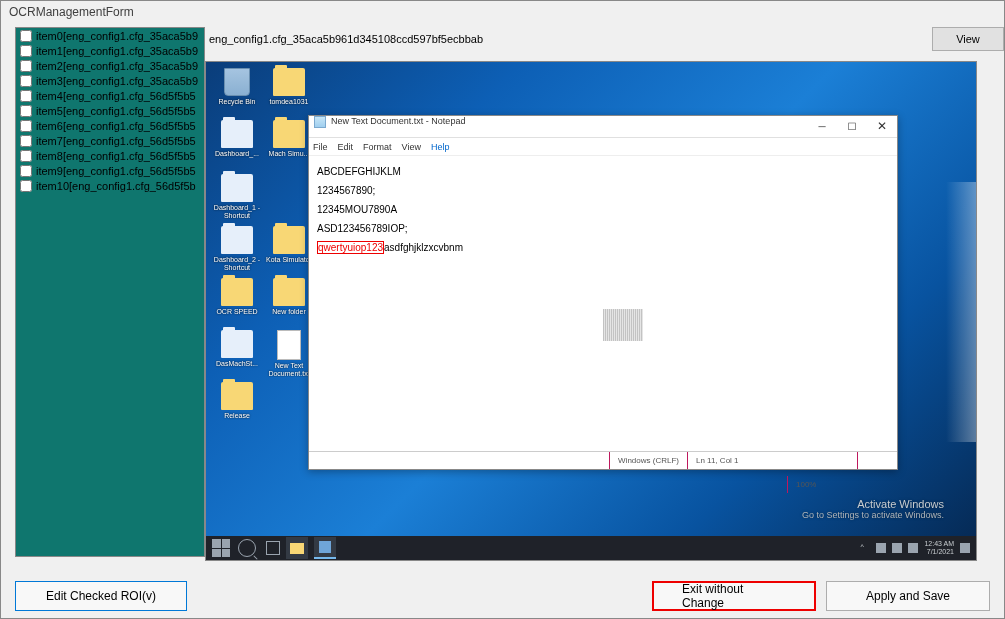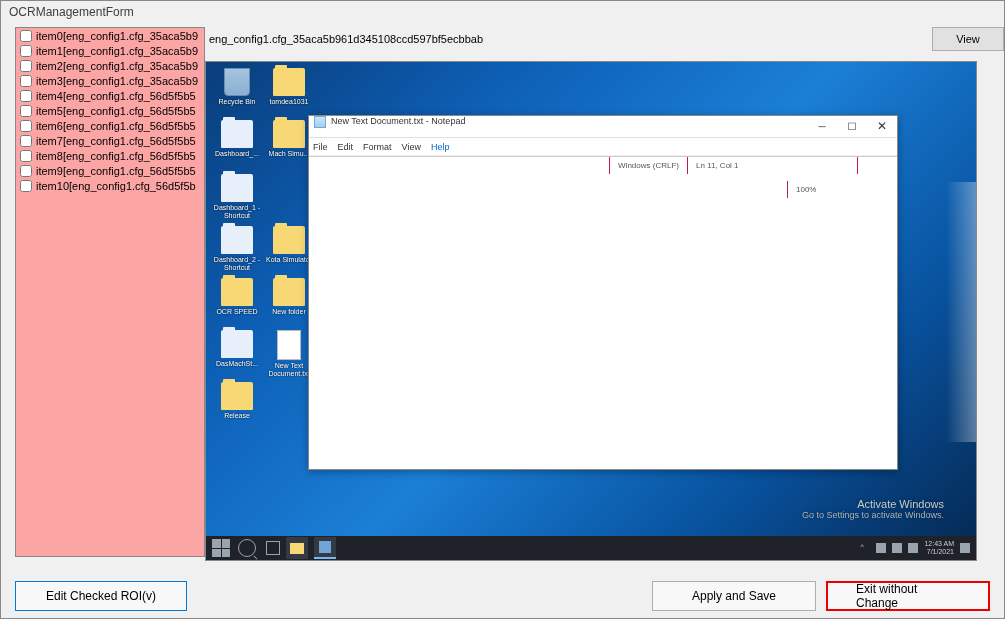--- a/index.html
+++ b/index.html
@@ -1,19 +1,19 @@
 <!DOCTYPE html>
 <html><head>
 <meta charset="utf-8">
 <style>
 * { margin: 0; padding: 0; box-sizing: border-box; font-family: "Segoe UI", Tahoma, sans-serif; }
 body { width: 1005px; height: 619px; background: #f0f0f0; border: 1px solid #888; position: relative; overflow: hidden; }
 .title { font-size: 12px; padding: 4px 8px; color: #404040; }
 .main-row { display: flex; height: 530px; }
-.left-panel { width: 190px; height: 530px; border: 1px solid #888; background: #fca5a5; margin: 4px 0 0 14px; overflow: hidden; }
+.left-panel { width: 190px; height: 530px; border: 1px solid #888; background: #0f766e; margin: 4px 0 0 14px; overflow: hidden; }
 .list-item { display: flex; align-items: center; font-size: 11px; padding: 0 4px; height: 15px; white-space: nowrap; }
 .list-item input[type="checkbox"] { width: 12px; height: 12px; margin-right: 4px; }
 .right-area { flex: 1; padding: 4px 0 0 0; }
 .path-row { display: flex; align-items: center; height: 24px; margin-bottom: 10px; }
 .path-text { flex: 1; font-size: 11px; padding-left: 4px; color: #000; }
 .view-btn { width: 72px; height: 24px; background: #e1e1e1; border: 1px solid #adadad; font-size: 11px; cursor: pointer; }
 .preview-panel { width: 772px; height: 500px; border: 1px solid #888; position: relative; overflow: hidden; background: #0a1e3f; }
 .desktop-bg { position: absolute; inset: 0; background: linear-gradient(135deg, #0a3d7a 0%, #0d5fb5 25%, #1b7fd6 50%, #0853a0 75%, #052750 100%); }
 .desktop-light { position: absolute; right: 0; top: 120px; width: 30px; height: 260px; background: linear-gradient(90deg, rgba(255,255,255,0) 0%, rgba(255,255,255,0.35) 100%); }
 .d-icon { position: absolute; width: 50px; text-align: center; }
@@ -188,20 +188,28 @@
             <div class="np-btn close">✕</div>
           </div>
         </div>
         <div class="np-menu">
           <span>File</span>
           <span>Edit</span>
           <span>Format</span>
           <span>View</span>
           <span class="hl">Help</span>
         </div>
+        <div class="np-body">
+          <div>ABCDEFGHIJKLM</div>
+          <div>1234567890;</div>
+          <div>12345MOU7890A</div>
+          <div>ASD123456789IOP;</div>
+          <div><span class="redbox">qwertyuiop123</span><span>asdfghjklzxcvbnm</span></div>
+          <div class="watermark-sq"></div>
+        </div>
         <div class="np-status">
           <div style="width:200px;"></div>
           <div>Windows (CRLF)</div>
           <div style="width:100px;">Ln 11, Col 1</div>
           <div style="width:70px;margin-top:48px;">100%</div>
           <div style="width:40px;"></div>
         </div>
       </div>
 
       <div class="activate">
@@ -236,15 +244,15 @@
           <div class="tb-tray-ico"></div>
         </div>
       </div>
     </div>
   </div>
 </div>
 
 <div class="footer">
   <div class="footer-btn edit">Edit Checked ROI(v)</div>
   <div class="footer-spacer"></div>
+  <div class="footer-btn exit">Exit without Change</div>
   <div class="footer-btn apply">Apply and Save</div>
-  <div class="footer-btn exit">Exit without Change</div>
 </div>
 
 </body></html>

